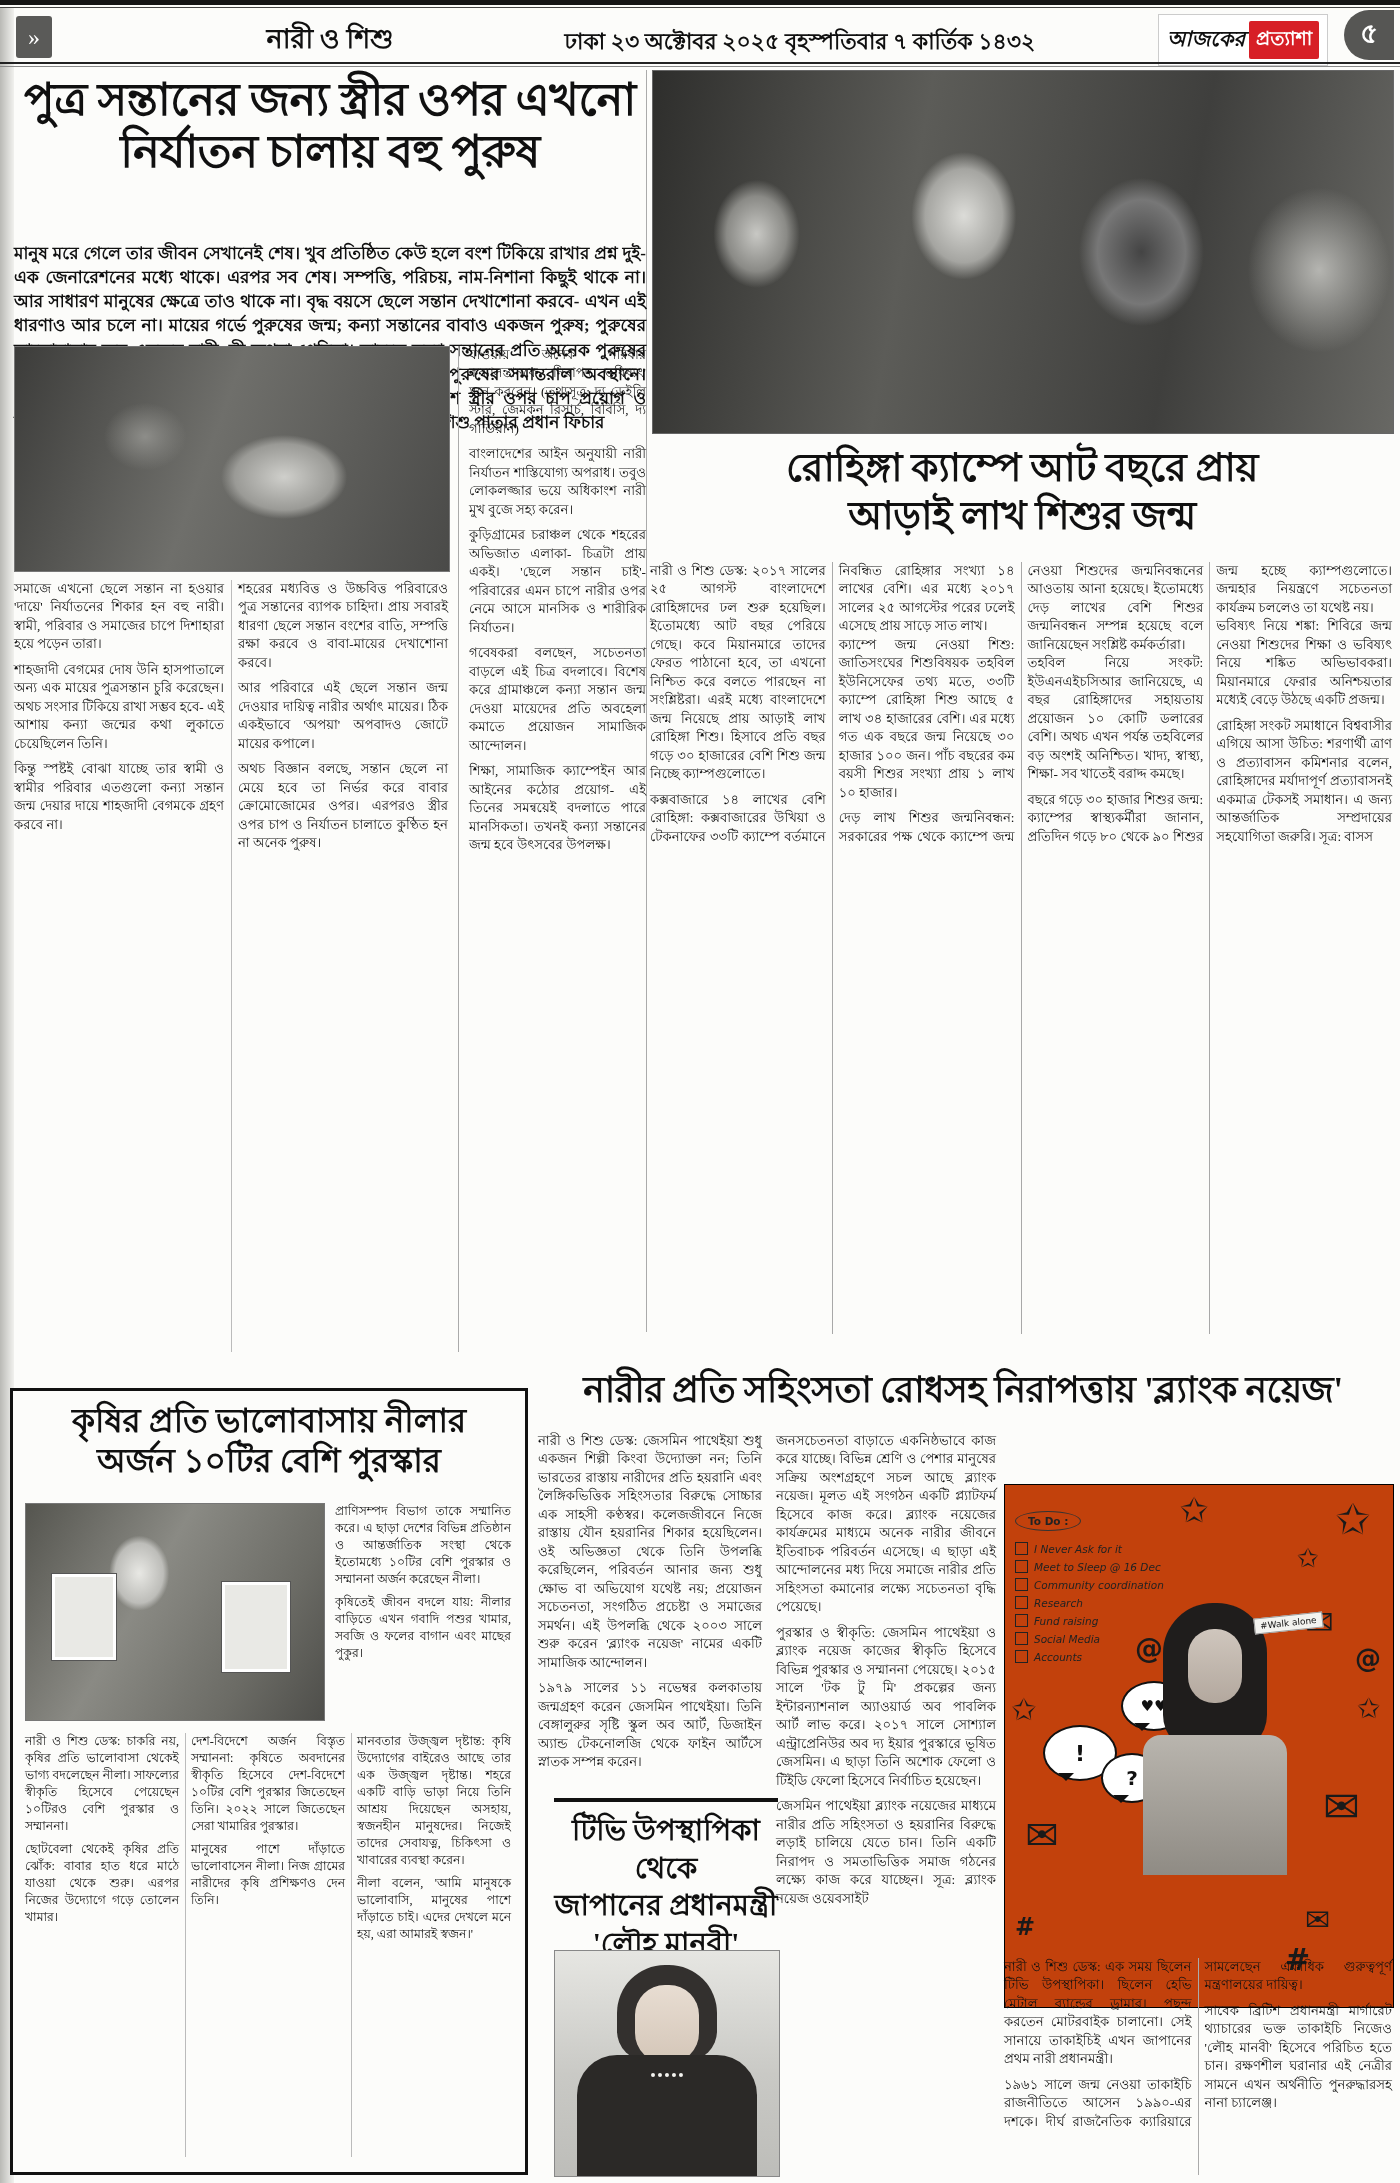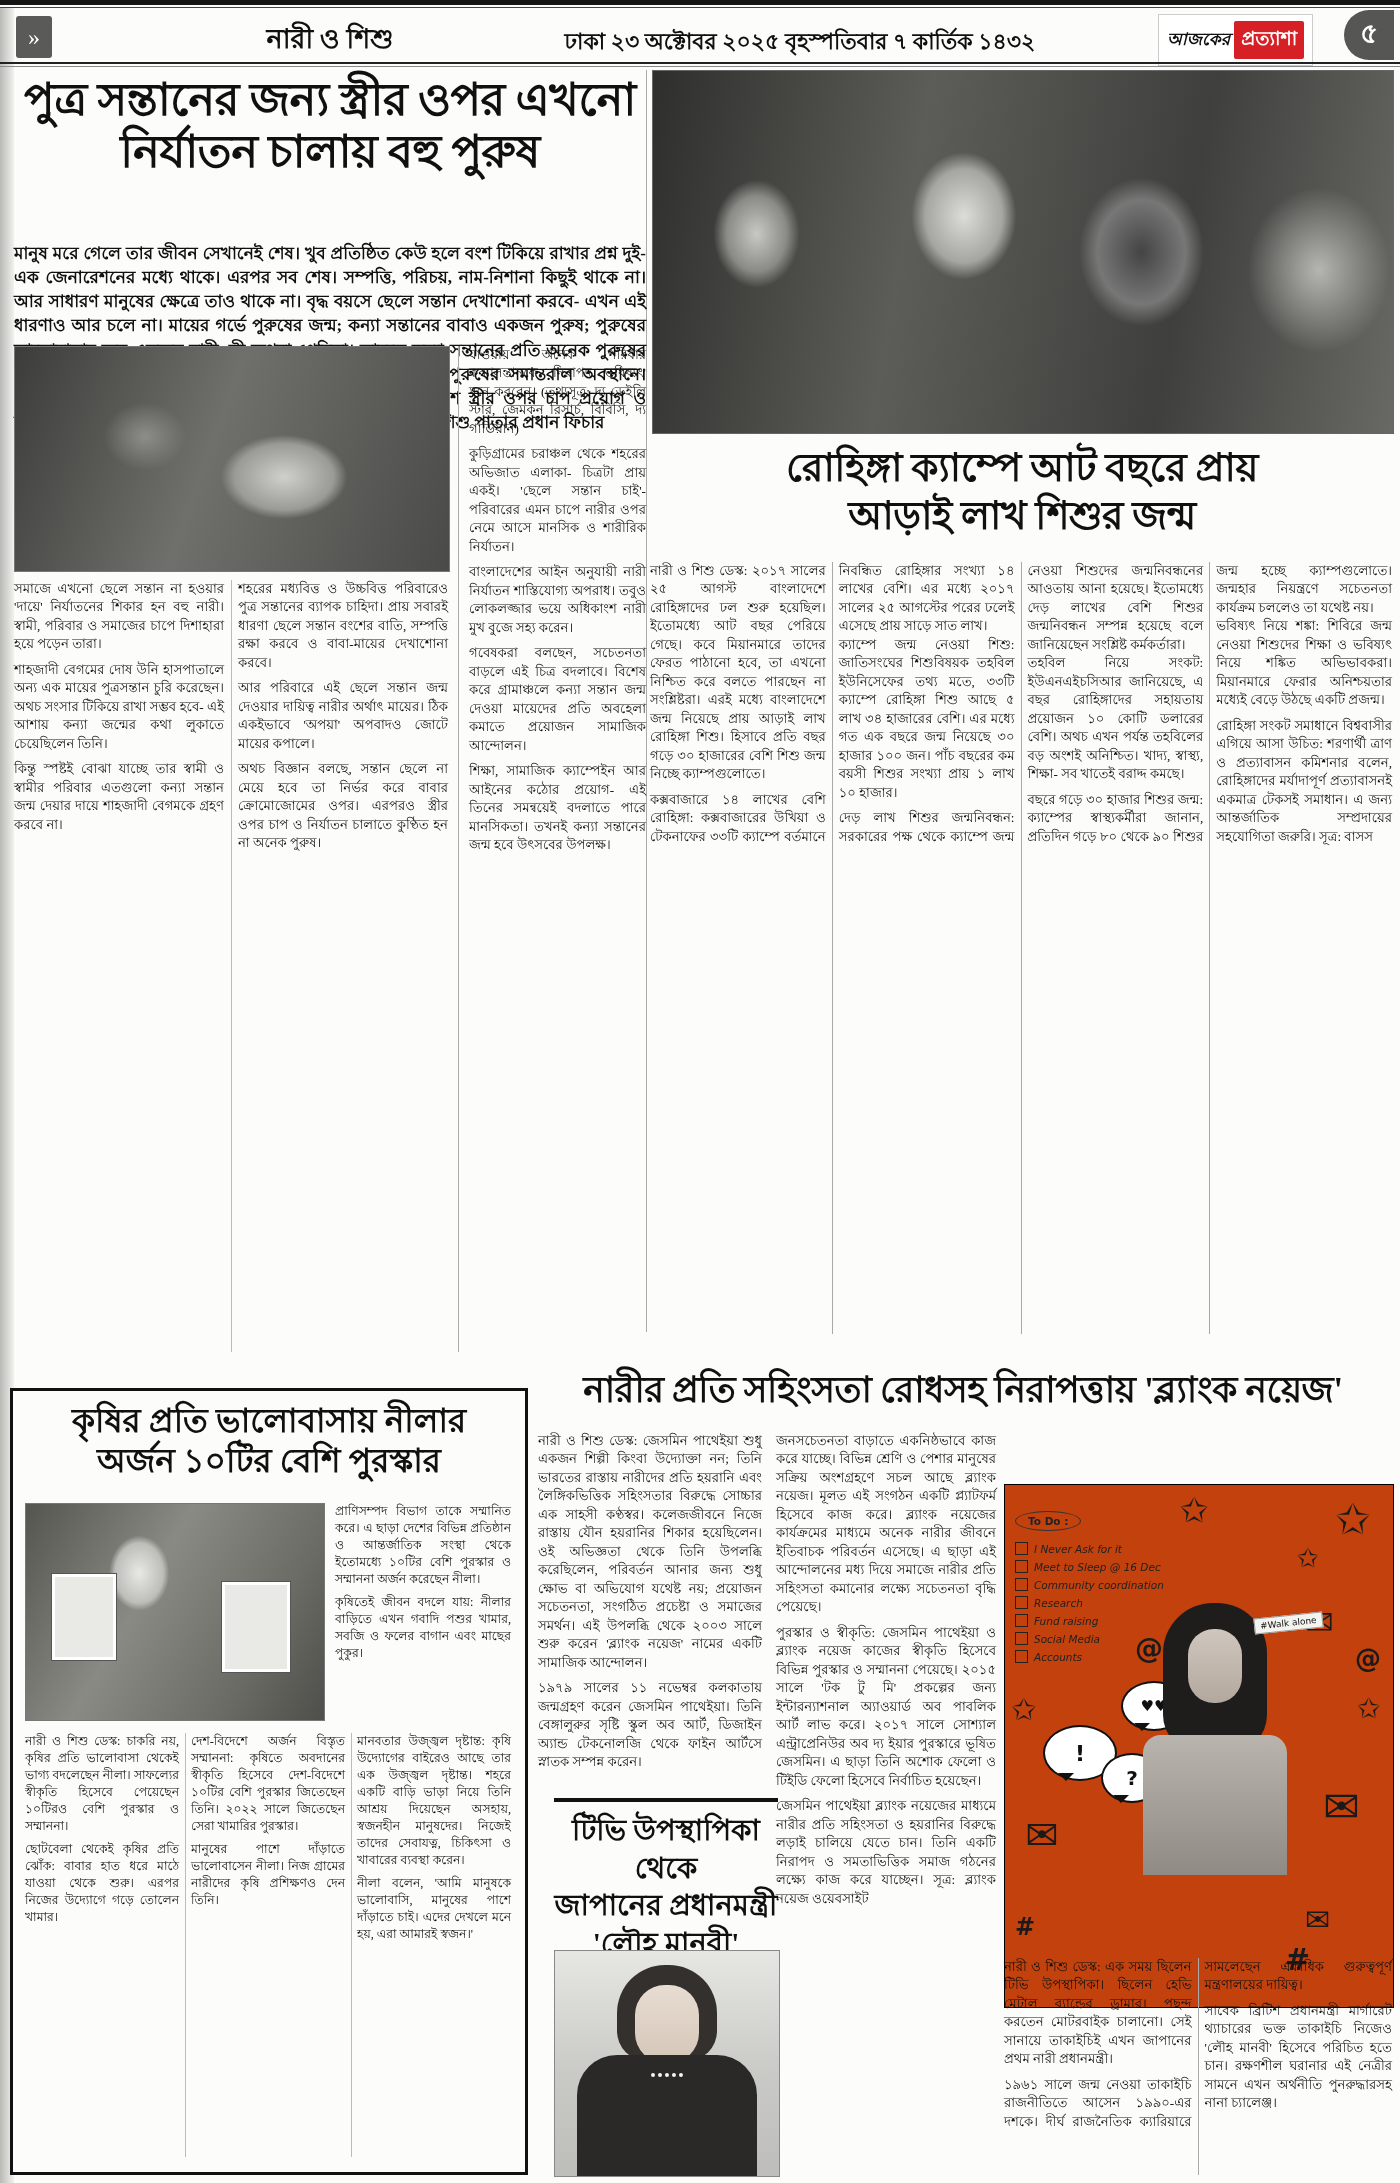--- a/index.html
+++ b/index.html
@@ -9,21 +9,21 @@
   
   .rule-top{left:0;top:0;width:1400px;height:5px;background:#151515;}
   .rule-top2{left:0;top:7px;width:1400px;height:1px;background:#444;}
   .left-gutter{left:0;top:8px;width:14px;height:2175px;background:linear-gradient(90deg,#b9b9b5,#f1f1ee);}
   .chev-box{left:16px;top:16px;width:36px;height:42px;background:#5a5a58;color:#fff;
             display:flex;align-items:center;justify-content:center;font-size:24px;border-radius:3px;}
   .section-name{left:150px;top:18px;width:360px;text-align:center;font-size:27px;font-weight:800;}
   .dateline{left:520px;top:24px;width:560px;text-align:center;font-size:22px;font-weight:700;}
   .brand{left:1158px;top:14px;height:46px;display:flex;align-items:center;gap:4px;
          background:#fff;border:1px solid #ccc;padding:2px 8px;}
-  .brand-prefix{font-size:17px;font-weight:800;font-style:italic;}
+  .brand-prefix{font-size:21px;font-weight:800;font-style:italic;}
   .brand-name{font-size:19px;font-weight:800;color:#fff;background:#d71f26;padding:3px 7px;border-radius:2px;}
   .pagenum{left:1344px;top:10px;width:50px;height:50px;background:#565654;color:#fff;
            display:flex;align-items:center;justify-content:center;font-size:28px;font-weight:800;
            border-radius:25px 0 0 25px;}
   .rule-head{left:0;top:62px;width:1400px;height:2px;background:#222;}
   .rule-head2{left:0;top:66px;width:1400px;height:1px;background:#888;}
 
   
   .hl-main{left:14px;top:74px;width:632px;text-align:center;font-weight:800;
            font-size:45px;line-height:1.16;letter-spacing:-0.5px;}
@@ -143,22 +143,22 @@
   <div class="abs vrule-main"></div>
 
   <div class="abs hl-main">
     <div>পুত্র সন্তানের জন্য স্ত্রীর ওপর এখনো</div>
     <div>নির্যাতন চালায় বহু পুরুষ</div>
   </div>
   <div class="abs intro">মানুষ মরে গেলে তার জীবন সেখানেই শেষ। খুব প্রতিষ্ঠিত কেউ হলে বংশ টিকিয়ে রাখার প্রশ্ন দুই-এক জেনারেশনের মধ্যে থাকে। এরপর সব শেষ। সম্পত্তি, পরিচয়, নাম-নিশানা কিছুই থাকে না। আর সাধারণ মানুষের ক্ষেত্রে তাও থাকে না। বৃদ্ধ বয়সে ছেলে সন্তান দেখাশোনা করবে- এখন এই ধারণাও আর চলে না। মায়ের গর্ভে পুরুষের জন্ম; কন্যা সন্তানের বাবাও একজন পুরুষ; পুরুষের ভালোবাসার জন একজন নারী, স্ত্রী অথবা প্রেমিকা। তাহলে কন্যা সন্তানের প্রতি অনেক পুরুষের এত অনীহা ও ঘৃণা কেন? এই পৃথিবী বাসযোগ্য হয়েছে নারী-পুরুষের সমান্তরাল অবস্থানে। এরপরও পুত্র সন্তানের প্রতি টানের কারণে পুরুষদের একটা অংশ স্ত্রীর ওপর চাপ প্রয়োগ ও নির্যাতন চালাতেও কুণ্ঠিত হয় না। এ বিষয় নিয়েই এবারের নারী ও শিশু পাতার প্রধান ফিচার</div>
   <div class="abs feature-photo"></div>
   <div class="abs feature-right body-text">
       <p>যাওয়ায় অনেক পরিবার কন্যাসন্তানকে 'নিরাপদ ভবিষ্যৎ' মনে করবেন। (তথ্যসূত্র: দ্য ডেইলি স্টার, জেমকন রিসার্চ, বিবিসি, দ্য গার্ডিয়ান)</p>
+      <p>বাংলাদেশের আইন অনুযায়ী নারী নির্যাতন শাস্তিযোগ্য অপরাধ। তবুও লোকলজ্জার ভয়ে অধিকাংশ নারী মুখ বুজে সহ্য করেন।</p>
       <p>কুড়িগ্রামের চরাঞ্চল থেকে শহরের অভিজাত এলাকা- চিত্রটা প্রায় একই। 'ছেলে সন্তান চাই'- পরিবারের এমন চাপে নারীর ওপর নেমে আসে মানসিক ও শারীরিক নির্যাতন।</p>
-      <p>বাংলাদেশের আইন অনুযায়ী নারী নির্যাতন শাস্তিযোগ্য অপরাধ। তবুও লোকলজ্জার ভয়ে অধিকাংশ নারী মুখ বুজে সহ্য করেন।</p>
       <p>গবেষকরা বলছেন, সচেতনতা বাড়লে এই চিত্র বদলাবে। বিশেষ করে গ্রামাঞ্চলে কন্যা সন্তান জন্ম দেওয়া মায়েদের প্রতি অবহেলা কমাতে প্রয়োজন সামাজিক আন্দোলন।</p>
       <p>শিক্ষা, সামাজিক ক্যাম্পেইন আর আইনের কঠোর প্রয়োগ- এই তিনের সমন্বয়েই বদলাতে পারে মানসিকতা। তখনই কন্যা সন্তানের জন্ম হবে উৎসবের উপলক্ষ।</p>
     </div>
   <div class="abs feature-below body-text">
     <div>
         <p>সমাজে এখনো ছেলে সন্তান না হওয়ার 'দায়ে' নির্যাতনের শিকার হন বহু নারী। স্বামী, পরিবার ও সমাজের চাপে দিশাহারা হয়ে পড়েন তারা।</p>
         <p>শাহজাদী বেগমের দোষ উনি হাসপাতালে অন্য এক মায়ের পুত্রসন্তান চুরি করেছেন। অথচ সংসার টিকিয়ে রাখা সম্ভব হবে- এই আশায় কন্যা জন্মের কথা লুকাতে চেয়েছিলেন তিনি।</p>
         <p>কিন্তু স্পষ্টই বোঝা যাচ্ছে তার স্বামী ও স্বামীর পরিবার এতগুলো কন্যা সন্তান জন্ম দেয়ার দায়ে শাহজাদী বেগমকে গ্রহণ করবে না।</p>
       </div>
     <div>

